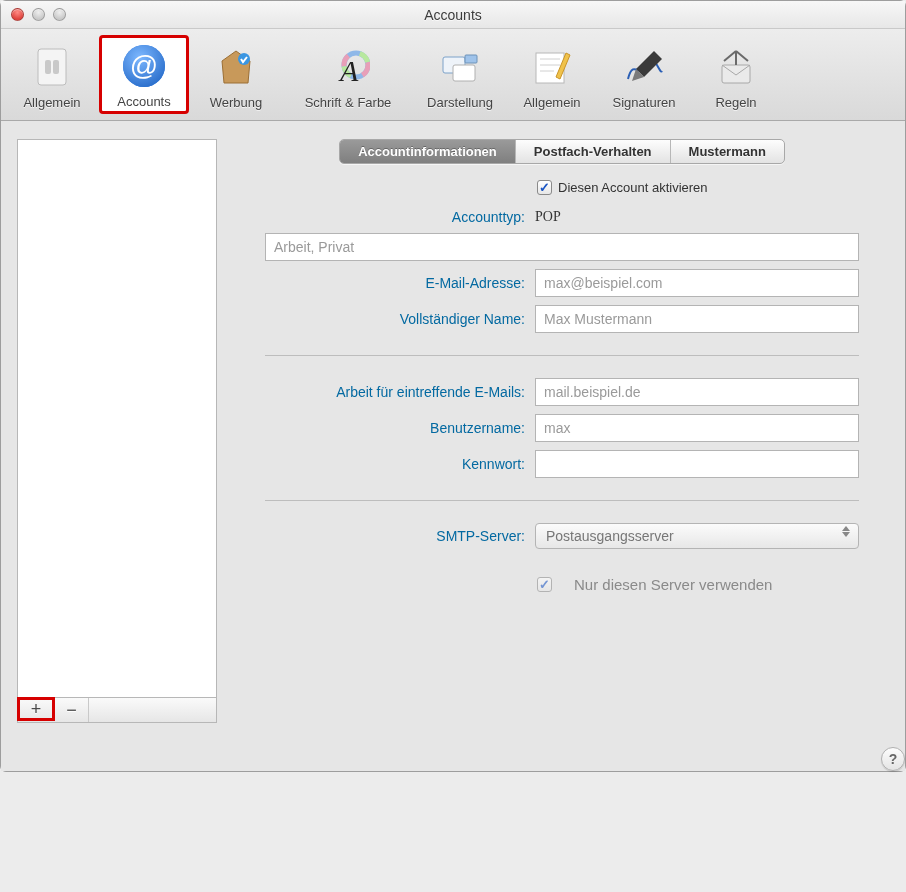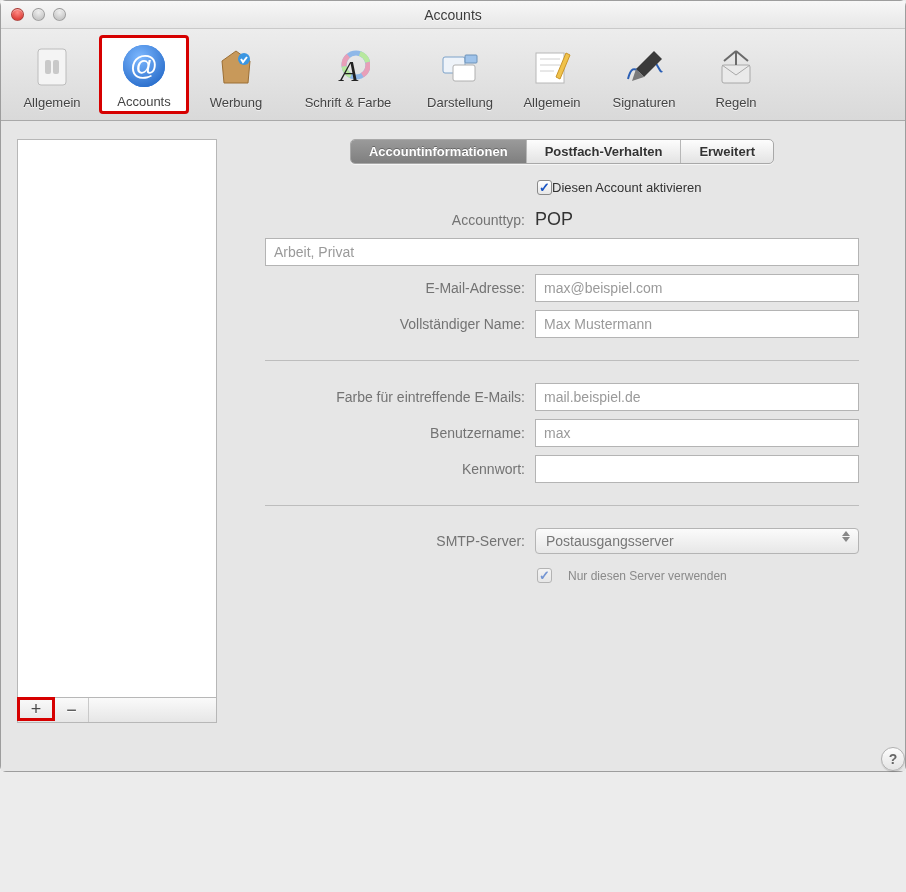--- a/index.html
+++ b/index.html
@@ -132,24 +132,24 @@
   .tab.active {
     background: linear-gradient(to bottom,#9a9a9a,#7f7f7f);
     color:#fff;
     text-shadow: 0 -1px 0 rgba(0,0,0,0.3);
   }
   .form {
     display:flex; flex-direction:column; gap: 8px;
     padding: 0 30px;
   }
   .row { display:flex; align-items:center; gap:10px; }
-  .row .lbl { width: 260px; text-align:right; color:#737373; font-size:14px;}
+  .row .lbl { width: 260px; text-align:right; color:#0369a1; font-size:14px;}
   .row .val { flex:1; }
-  .row .static { font-size:18px; color:#333; }
-  .chk-row { display:flex; align-items:center; gap:0; justify-content:flex-start; padding-left: 272px; margin-bottom:6px;}
+  .row .static { font-size:14px; color:#333;font-family:Liberation Serif, serif; }
+  .chk-row { display:flex; align-items:center; gap:6px; justify-content:flex-start; padding-left: 272px; margin-bottom:6px;}
   .chk {
     width:15px;height:15px;border:1px solid #8a8a8a;border-radius:3px;
     background:linear-gradient(to bottom,#fff,#e7e7e7);
     display:flex;align-items:center;justify-content:center;
   }
   .chk.checked::after{
     content:"✓"; font-size:13px; color:#1a55c4; font-weight:bold; line-height:1;
   }
   .chk.disabled{opacity:0.55;}
   input.text {
@@ -175,21 +175,21 @@
     cursor:default;
   }
   .select::after{
     content:""; position:absolute; right:8px; top:8px;
     width:0;height:0;border-left:4px solid transparent;border-right:4px solid transparent;border-top:5px solid #888;
   }
   .select::before{
     content:""; position:absolute; right:8px; top:2px;
     width:0;height:0;border-left:4px solid transparent;border-right:4px solid transparent;border-bottom:5px solid #888;
   }
-  .under-chk{ display:flex; align-items:center; gap:16px; padding-left:272px; margin-top:6px; color:#8a8a8a; font-size:12px;}
+  .under-chk{ display:flex; align-items:center; gap:22px; padding-left:272px; margin-top:19px; color:#8a8a8a; font-size:15px;}
   .help-btn{
     position:absolute; right:0; bottom:0;
     width:24px;height:24px;border-radius:50%;
     border:1px solid #b0b0b0;
     background:linear-gradient(to bottom,#fcfcfc,#e4e4e4);
     display:flex;align-items:center;justify-content:center;
     color:#666;font-weight:bold;font-size:14px;
     box-shadow: 0 1px 1px rgba(0,0,0,0.15);
     cursor:default;
   }
@@ -317,21 +317,21 @@
         <div class="list-btn">−</div>
         <div class="list-filler"></div>
       </div>
     </div>
 
     <div class="pane">
       <div class="tabs">
         <div class="tabset">
           <div class="tab active">Accountinformationen</div>
           <div class="tab">Postfach-Verhalten</div>
-          <div class="tab">Erweitert</div>
+          <div class="tab">Mustermann</div>
         </div>
       </div>
 
       <div class="form">
         <div class="chk-row">
           <div class="chk checked"></div>
           <span>Diesen Account aktivieren</span>
         </div>
 
         <div class="row">
@@ -349,21 +349,21 @@
         </div>
 
         <div class="row">
           <div class="lbl">Vollständiger Name:</div>
           <div class="val"><input class="text" type="text" placeholder="Max Mustermann" style=""></div>
         </div>
 
         <div class="divider"></div>
 
         <div class="row">
-          <div class="lbl">Farbe für eintreffende E-Mails:</div>
+          <div class="lbl">Arbeit für eintreffende E-Mails:</div>
           <div class="val"><input class="text" type="text" placeholder="mail.beispiel.de" style=""></div>
         </div>
 
         <div class="row">
           <div class="lbl">Benutzername:</div>
           <div class="val"><input class="text" type="text" placeholder="max" style=""></div>
         </div>
 
         <div class="row">
           <div class="lbl">Kennwort:</div>

